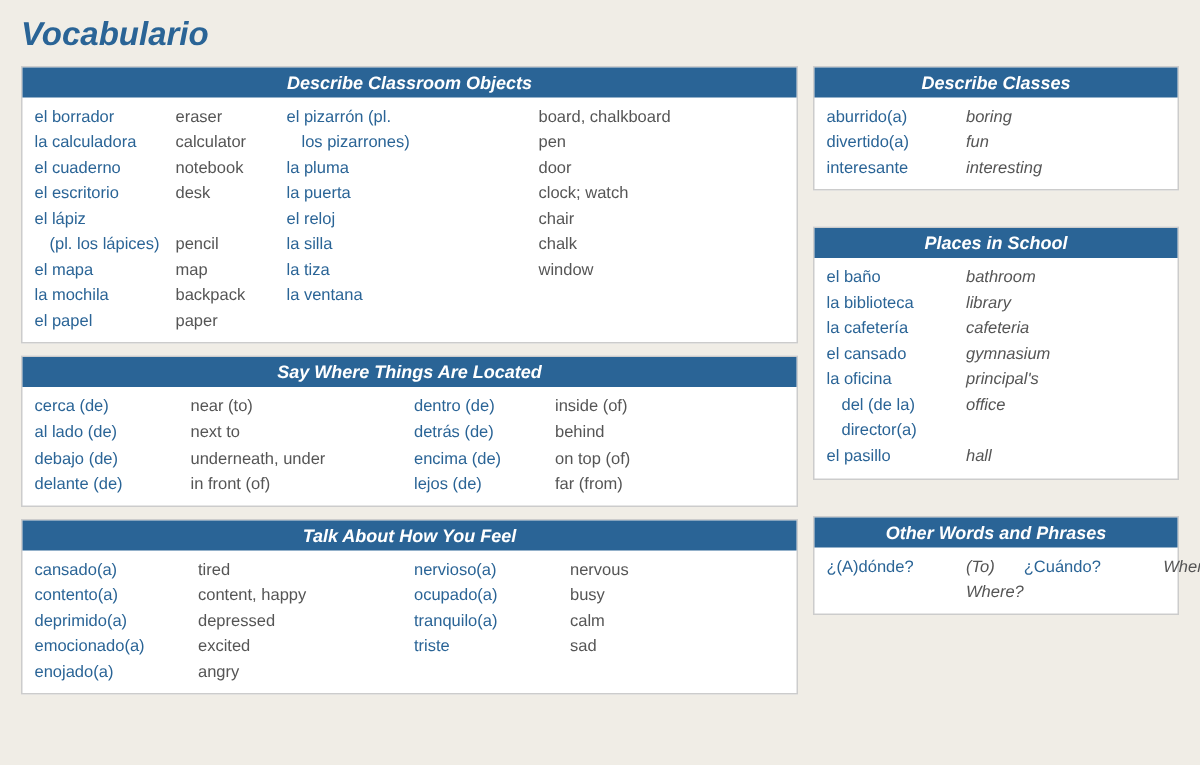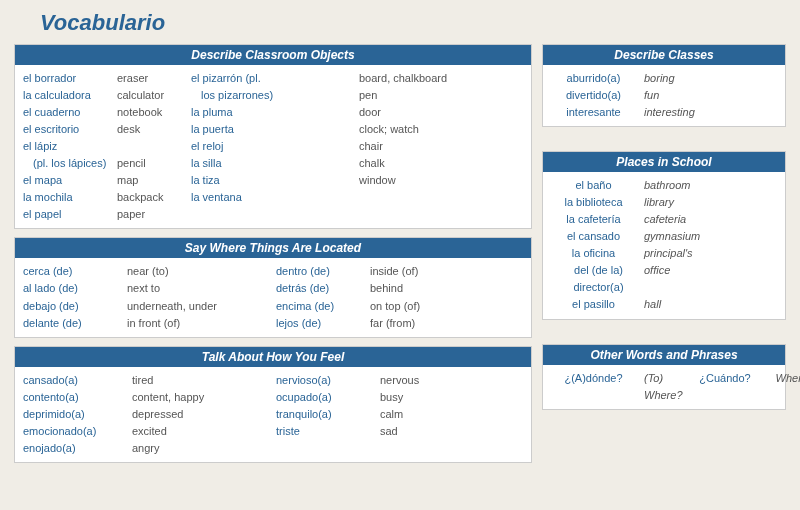--- a/index.html
+++ b/index.html
@@ -11,21 +11,20 @@
       width: 800px;
       min-height: 510px;
       padding: 10px 14px;
     }
     h1.vocab-title {
       font-size: 22px;
       font-weight: bold;
       color: #2a6496;
       margin-bottom: 8px;
       font-style: italic;
-      margin-left: 26px;
     }
     .layout {
       display: flex;
       gap: 10px;
     }
     .col-left {
       flex: 1;
       display: flex;
       flex-direction: column;
       gap: 8px;
@@ -85,21 +84,20 @@
     
     .entry-right {
       display: flex;
       gap: 8px;
       line-height: 1.55;
     }
     .spanish-r {
       color: #2a6496;
       font-size: 11px;
       min-width: 85px;
-      text-align: center;
     }
     .english-r {
       color: #555;
       font-style: italic;
       font-size: 11px;
     }
   </style>
 </head>
 <body>
 

